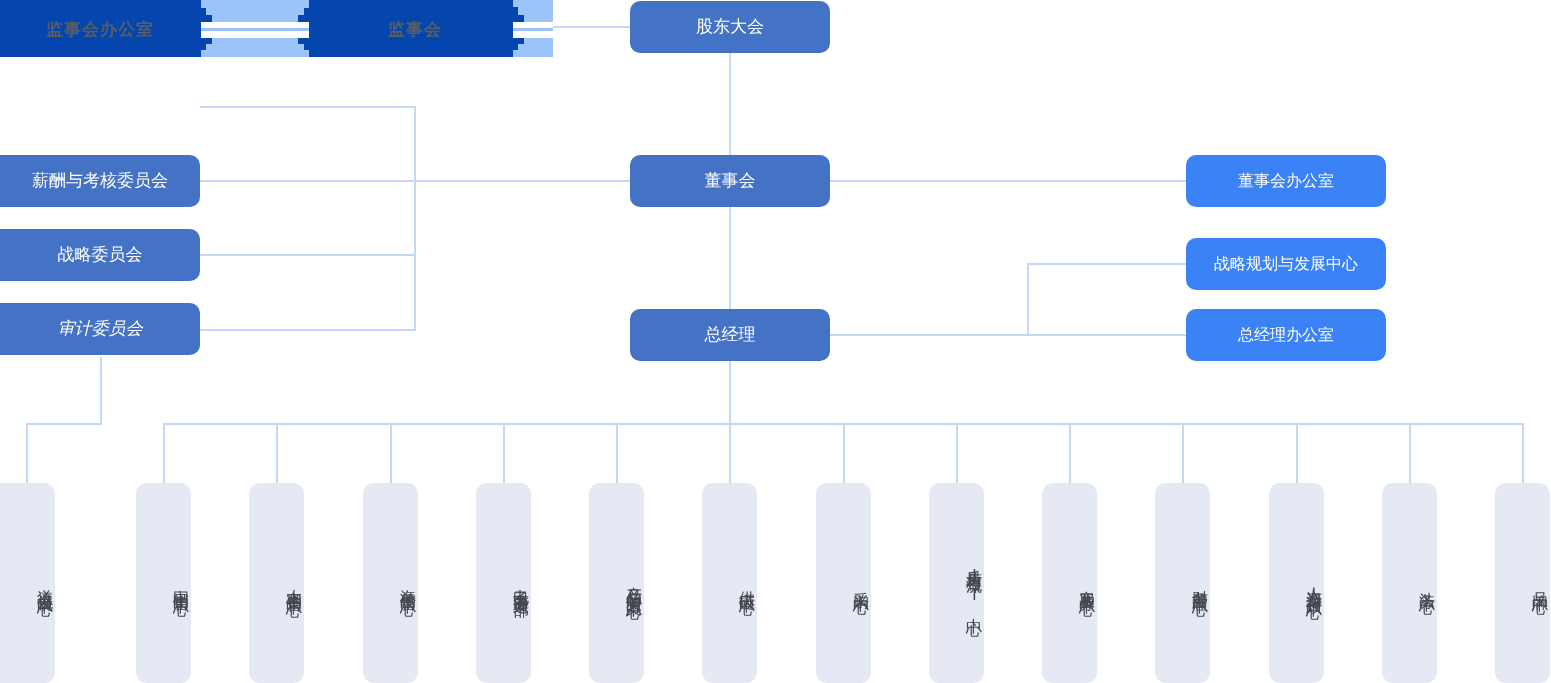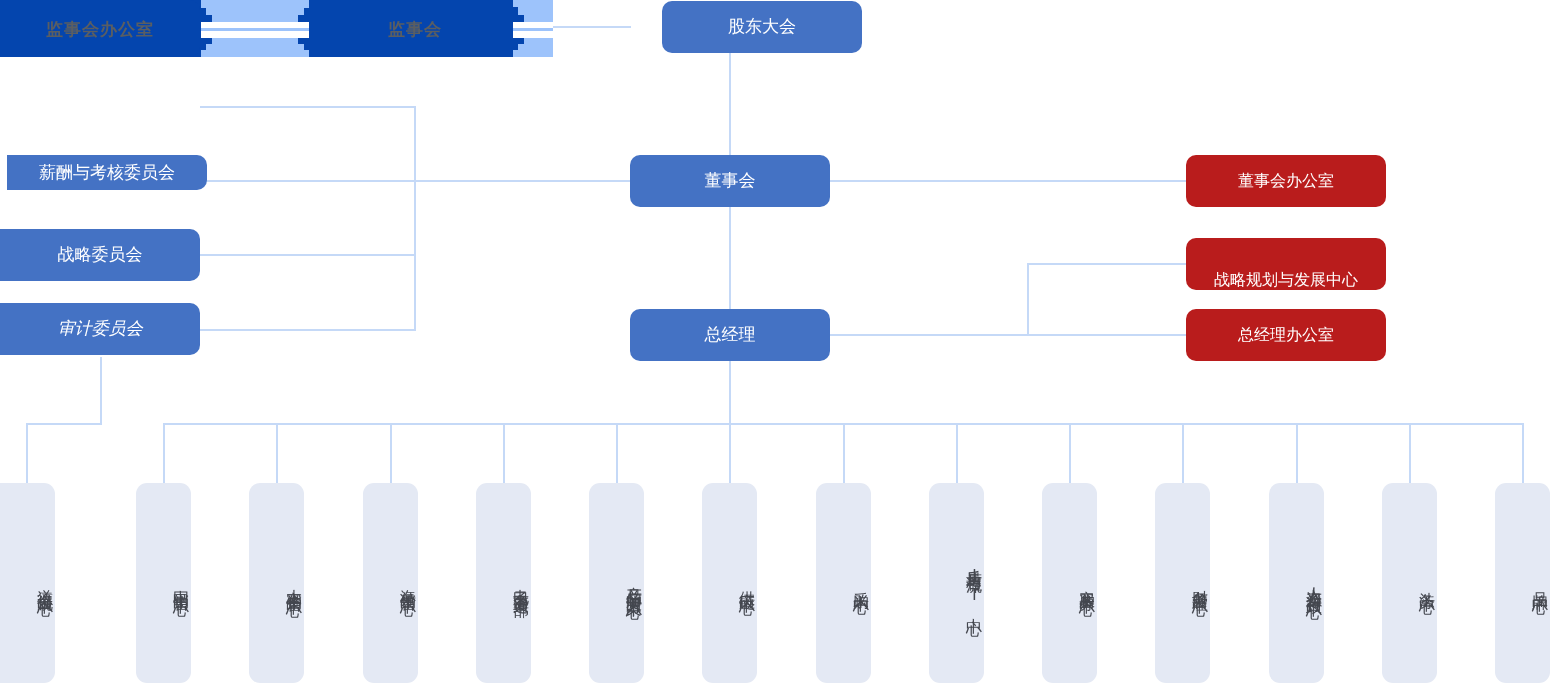--- a/index.html
+++ b/index.html
@@ -29,21 +29,21 @@
 
   
   .node.primary{
     background:#4472c4;
     color:#ffffff;
     font-size:17px;
     border-radius:10px;
   }
   
   .node.light{
-    background:#b91c1c;
+    background:#3b82f6;
     color:#ffffff;
     font-size:16px;
     border-radius:10px;
   }
   
   .node.dept{
     background:#e4e9f4;
     color:#44474f;
     font-size:16px;
     border-radius:11px;
@@ -145,46 +145,46 @@
     <div class="band-lite" style="left:524px;top:38px;width:29px;height:6px;"></div>
     <div class="band-lite" style="left:518px;top:44px;width:35px;height:6px;"></div>
     <div class="band-lite" style="left:513px;top:50px;width:40px;height:7px;"></div>
 
     <div id="supOfficeBox"></div>
 
     <div class="band-txt" style="left:46px;top:18px;">监事会办公室</div>
     <div class="band-txt" style="left:388px;top:18px;">监事会</div>
   </div>
 
-  <div class="node primary" style="left:630px;top:1px;width:200px;height:52px;margin-left:32px;">
+  <div class="node primary" style="left:630px;top:1px;width:200px;height:52px;">
     <span>股东大会</span>
   </div>
 
   <div class="node primary" style="left:630px;top:155px;width:200px;height:52px;">
     <span>董事会</span>
   </div>
 
   <div class="node primary" style="left:630px;top:309px;width:200px;height:52px;">
     <span>总经理</span>
   </div>
 
-  <div class="node primary" style="left:7px;top:155px;width:200px;height:35px;border-radius:0 10px 10px 0;">
+  <div class="node primary" style="left:0;top:155px;width:200px;height:52px;border-radius:0 10px 10px 0;">
     <span>薪酬与考核委员会</span>
   </div>
   <div class="node primary" style="left:0;top:229px;width:200px;height:52px;border-radius:0 10px 10px 0;">
     <span>战略委员会</span>
   </div>
   <div class="node primary" style="left:0;top:303px;width:200px;height:52px;border-radius:0 10px 10px 0;font-style:italic;">
     <span>审计委员会</span>
   </div>
 
   <div class="node light" style="left:1186px;top:155px;width:200px;height:52px;">
     <span>董事会办公室</span>
   </div>
-  <div class="node light" style="left:1186px;top:238px;width:200px;height:52px;align-items:flex-end;">
+  <div class="node light" style="left:1186px;top:238px;width:200px;height:52px;">
     <span>战略规划与发展中心</span>
   </div>
   <div class="node light" style="left:1186px;top:309px;width:200px;height:52px;">
     <span>总经理办公室</span>
   </div>
 
   <div class="node dept" style="left:0;top:483px;width:55px;height:200px;border-radius:0 11px 11px 0;">
     <span>道德合规中心</span>
   </div>
   <div class="node dept" style="left:136px;top:483px;width:55px;height:200px;">

